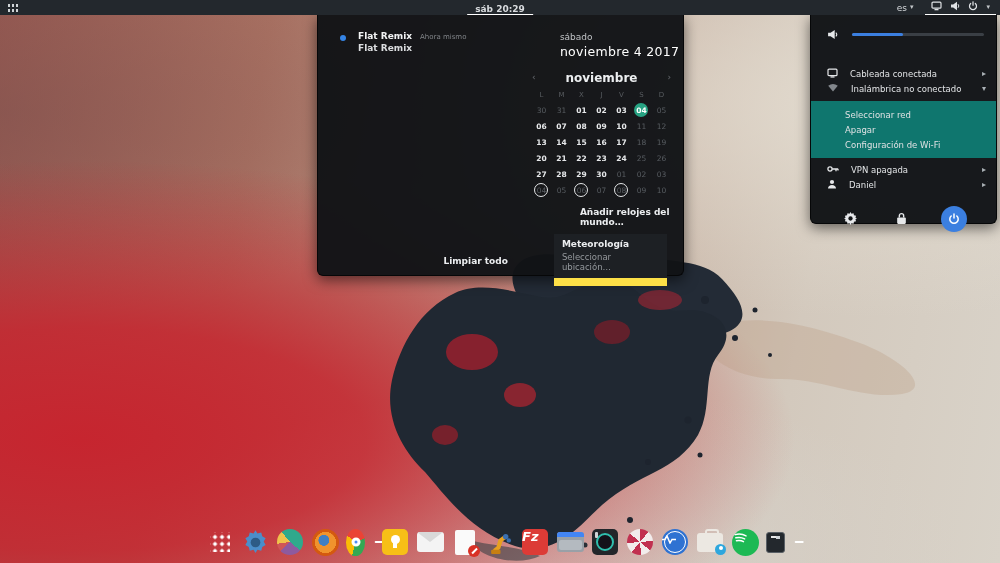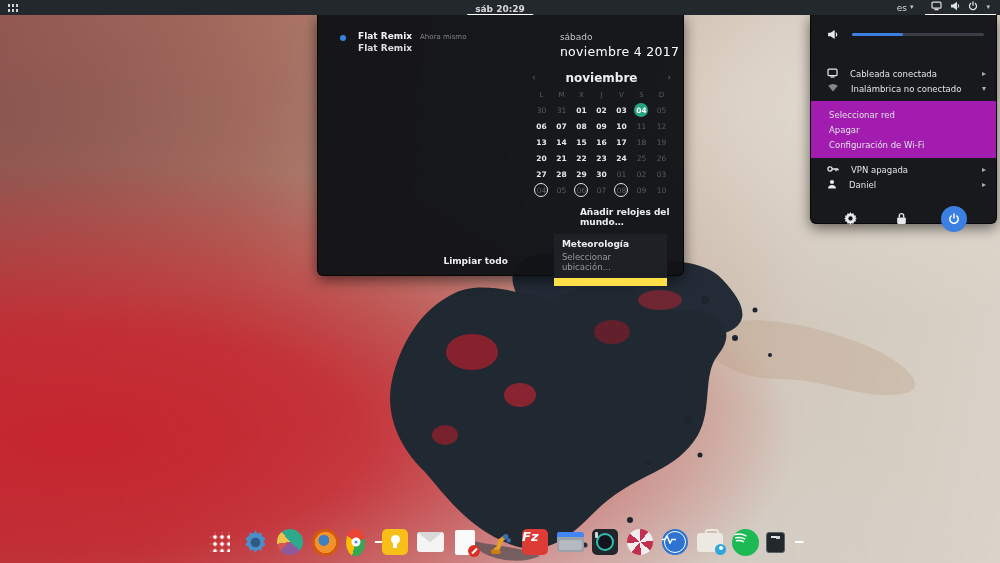--- a/index.html
+++ b/index.html
@@ -73,21 +73,21 @@
 
   
   .sys-popup { left:810px; width:187px; height:209px; padding-top:9px; }
   .vol-row { display:flex; align-items:center; height:20px; padding:0 12px 0 16px; }
   .vol-track { position:relative; flex:1; height:3px; background:#3a3f45; border-radius:2px; margin-left:14px; }
   .vol-fill { position:absolute; left:0; top:0; bottom:0; background:#3b7fe0; border-radius:2px; }
   .menu-row { display:flex; align-items:center; height:15px; padding:0 10px 0 16px; font-size:8.5px; color:#e2e4e6; cursor:pointer; }
   .menu-row .mlabel { margin-left:12px; flex:1; }
   .menu-row .chevr { font-size:8px; color:#aab0b5; }
   .net-block { margin-top:22px; }
-  .submenu { margin-top:5px; background:#a21caf; padding:6px 0; }
+  .submenu { margin-top:5px; background:#0f766e; padding:6px 16px; }
   .subitem { height:15px; display:flex; align-items:center; padding-left:18px; font-size:8.5px; color:#dfe1e3; cursor:pointer; }
   .below-block { margin-top:4px; }
   .action-row { display:flex; justify-content:space-evenly; align-items:center; margin-top:14px; }
   .round-btn { width:22px; height:22px; border-radius:50%; display:flex; align-items:center; justify-content:center; cursor:pointer; }
   .power-btn { width:26px; height:26px; background:#3b7fe0; }
 
   
   .dock { position:absolute; left:0; right:0; bottom:2px; display:flex; justify-content:center;
     align-items:flex-end; gap:7px; z-index:20; }
   .dock-item { position:relative; width:28px; height:33px; display:flex; align-items:center; justify-content:center; cursor:pointer; padding-bottom:5px; }

